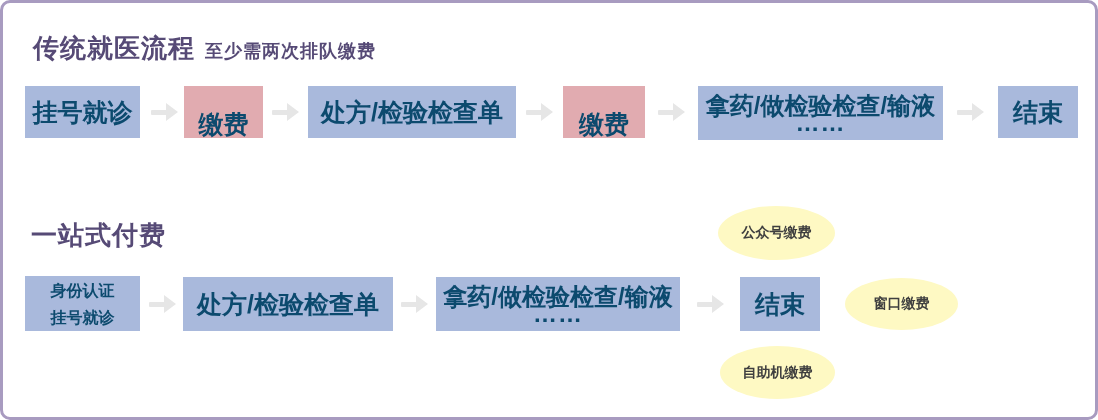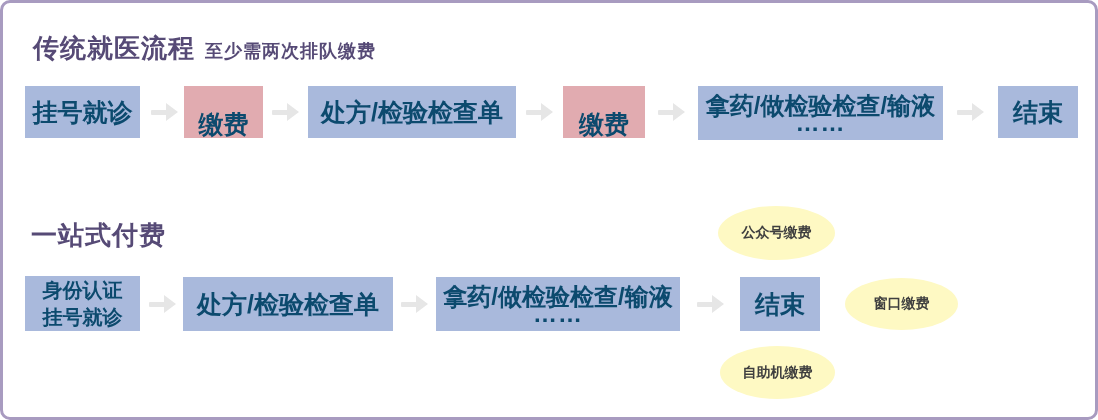--- a/index.html
+++ b/index.html
@@ -37,21 +37,21 @@
   }
   .box.pink { background:#e1abb0;justify-content:flex-end; }
   .box .small-line { font-size:24px; }
   .box .dots {
     font-size:24px;
     line-height:6px;
     height:13px;
     letter-spacing:1px;
     overflow:hidden;
   }
-  .two-line { font-size:20px; line-height:27px; }
+  .two-line { font-size:16px; line-height:27px; }
   .ellipse {
     position:absolute;
     background:#fef9c3;
     border-radius:50%;
     color:#3f3f3f;
     font-weight:bold;
     font-size:14px;
     display:flex; align-items:center; justify-content:center;
     white-space:nowrap;
   }

